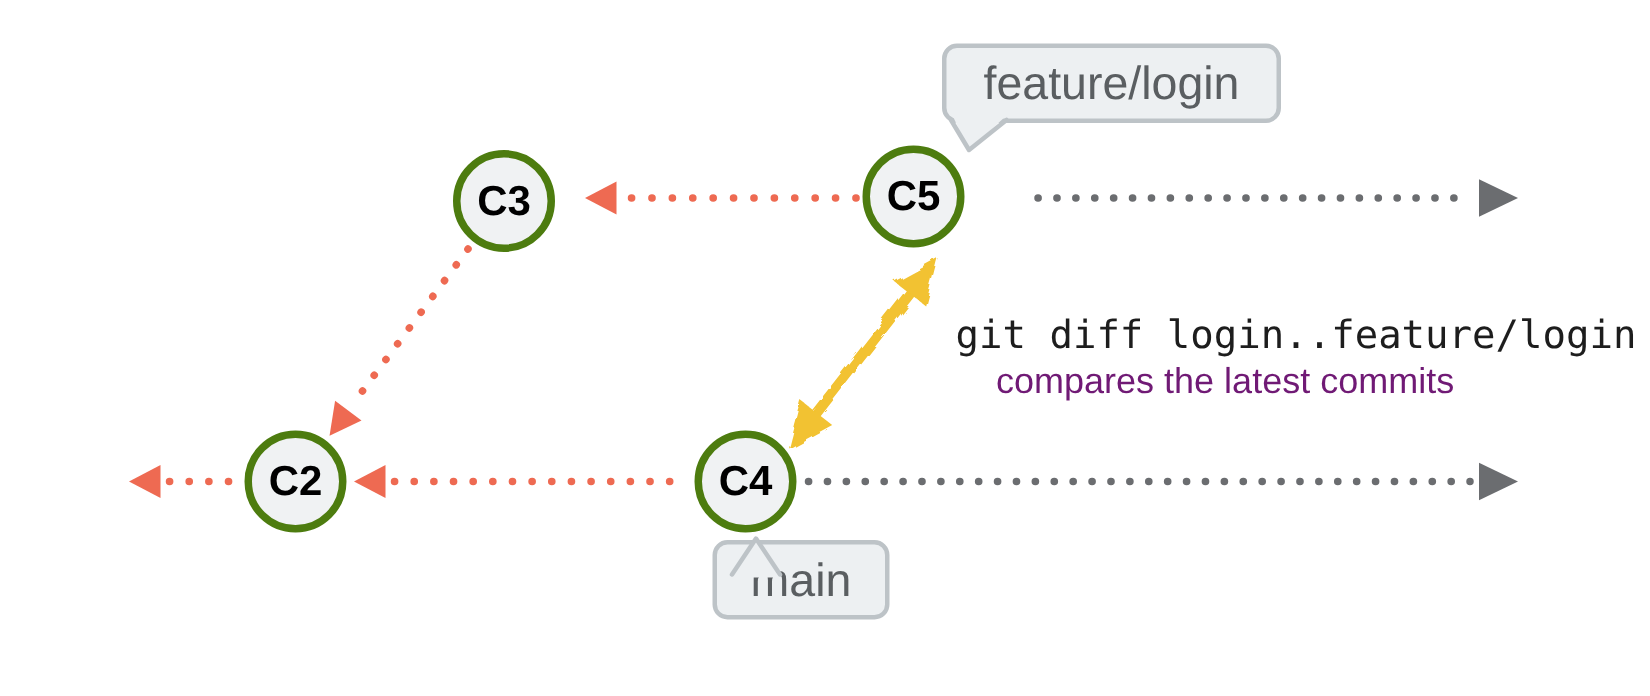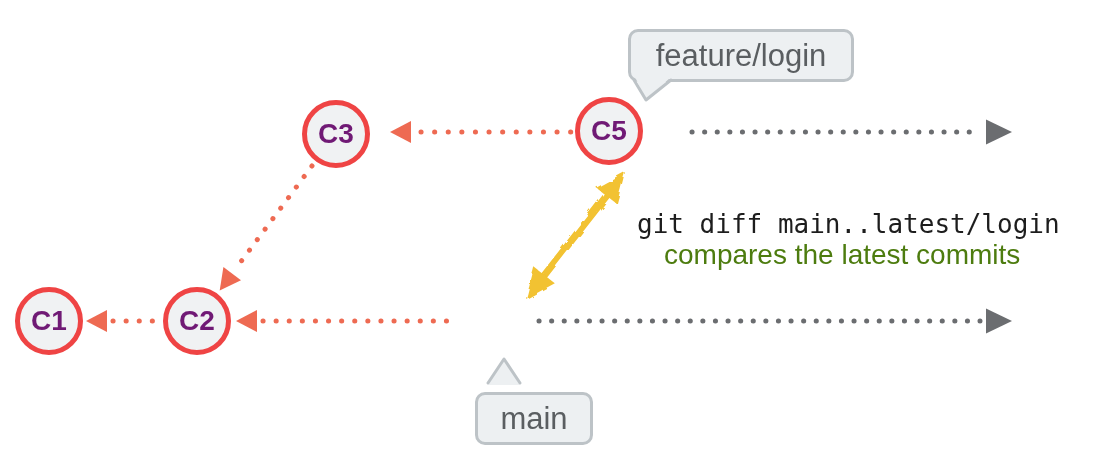--- a/index.html
+++ b/index.html
@@ -42,29 +42,29 @@
   
   .bubble-fill-path   { fill: #EDF0F2; stroke: none; }
   .bubble-stroke-path { fill: none; stroke: #BDC3C7; stroke-width: 3; stroke-linecap: round; stroke-linejoin: round; }
 
   
   .commit {
     position: absolute;
     z-index: 4;
     width: 58px;
     height: 58px;
-    border: 5px solid #ef4444;
+    border: 5px solid #4d7c0f;
     border-radius: 50%;
     background: #F0F2F3;
     display: flex;
     align-items: center;
     justify-content: center;
     font-size: 28px;
     font-weight: bold;
-    color: #701a75;
+    color: #000000;
   }
   #commit-c1 { left: 15px;  top: 287px; }
   #commit-c2 { left: 163px; top: 287px; align-items: center; }
   #commit-c3 { left: 302px; top: 100px; }
   #commit-c4 { left: 463px; top: 287px; }
   #commit-c5 { left: 575px; top: 97px;  }
 
   
   .branch-label {
     position: absolute;
@@ -73,41 +73,41 @@
     border: 3px solid #BDC3C7;
     border-radius: 10px;
     background: #EDF0F2;
     color: #5A5E61;
     font-size: 31px;
     display: flex;
     align-items: center;
     justify-content: center;
   }
   #feature-label { left: 628px; top: 29px;  width: 226px; height: 53px; }
-  #main-label    { left: 475px; top: 392px; width: 118px; height: 53px; }
+  #main-label    { left: 475px; top: 360px; width: 118px; height: 53px; }
 
   
   .command-text {
     position: absolute;
     z-index: 4;
     left: 637px;
     top: 209px;
     font-family: "DejaVu Sans Mono", monospace;
     font-size: 26px;
     color: #1D1D1D;
     white-space: pre;
   }
   .caption-text {
     position: absolute;
     z-index: 4;
     left: 664px;
     top: 240px;
-    font-size: 28px;
+    font-size: 24px;
     line-height: 30px;
-    color: #4d7c0f;
+    color: #701a75;
   }
 </style>
 </head>
 <body>
 
 <div class="canvas">
 
   <svg id="base-layer" class="layer" width="1100" height="464" viewBox="0 0 1100 464">
     <defs>
       <filter id="rough" x="-20%" y="-20%" width="140%" height="140%">
@@ -152,31 +152,31 @@
     <g>
       <path class="bubble-fill-path" d="M635,77 L646,100 L671,77 Z"></path>
       <path class="bubble-stroke-path" d="M634,80 L646,100 L671,80"></path>
     </g>
     <g>
       <path class="bubble-fill-path" d="M488,385 L504,359 L520,385 Z"></path>
       <path class="bubble-stroke-path" d="M488,383 L504,359 L520,383"></path>
     </g>
   </svg>
 
-  <div id="commit-c1" class="commit">
-    <span>C1</span>
-  </div>
   <div id="commit-c2" class="commit">
     <span>C2</span>
   </div>
   <div id="commit-c3" class="commit">
     <span>C3</span>
   </div>
+  <div id="commit-c4" class="commit">
+    <span>C4</span>
+  </div>
   <div id="commit-c5" class="commit">
     <span>C5</span>
   </div>
 
-  <div class="command-text">git diff main..latest/login</div>
+  <div class="command-text">git diff login..feature/login</div>
   <div class="caption-text">
     <div>compares the latest commits</div>
   </div>
 
 </div>
 
 </body></html>

